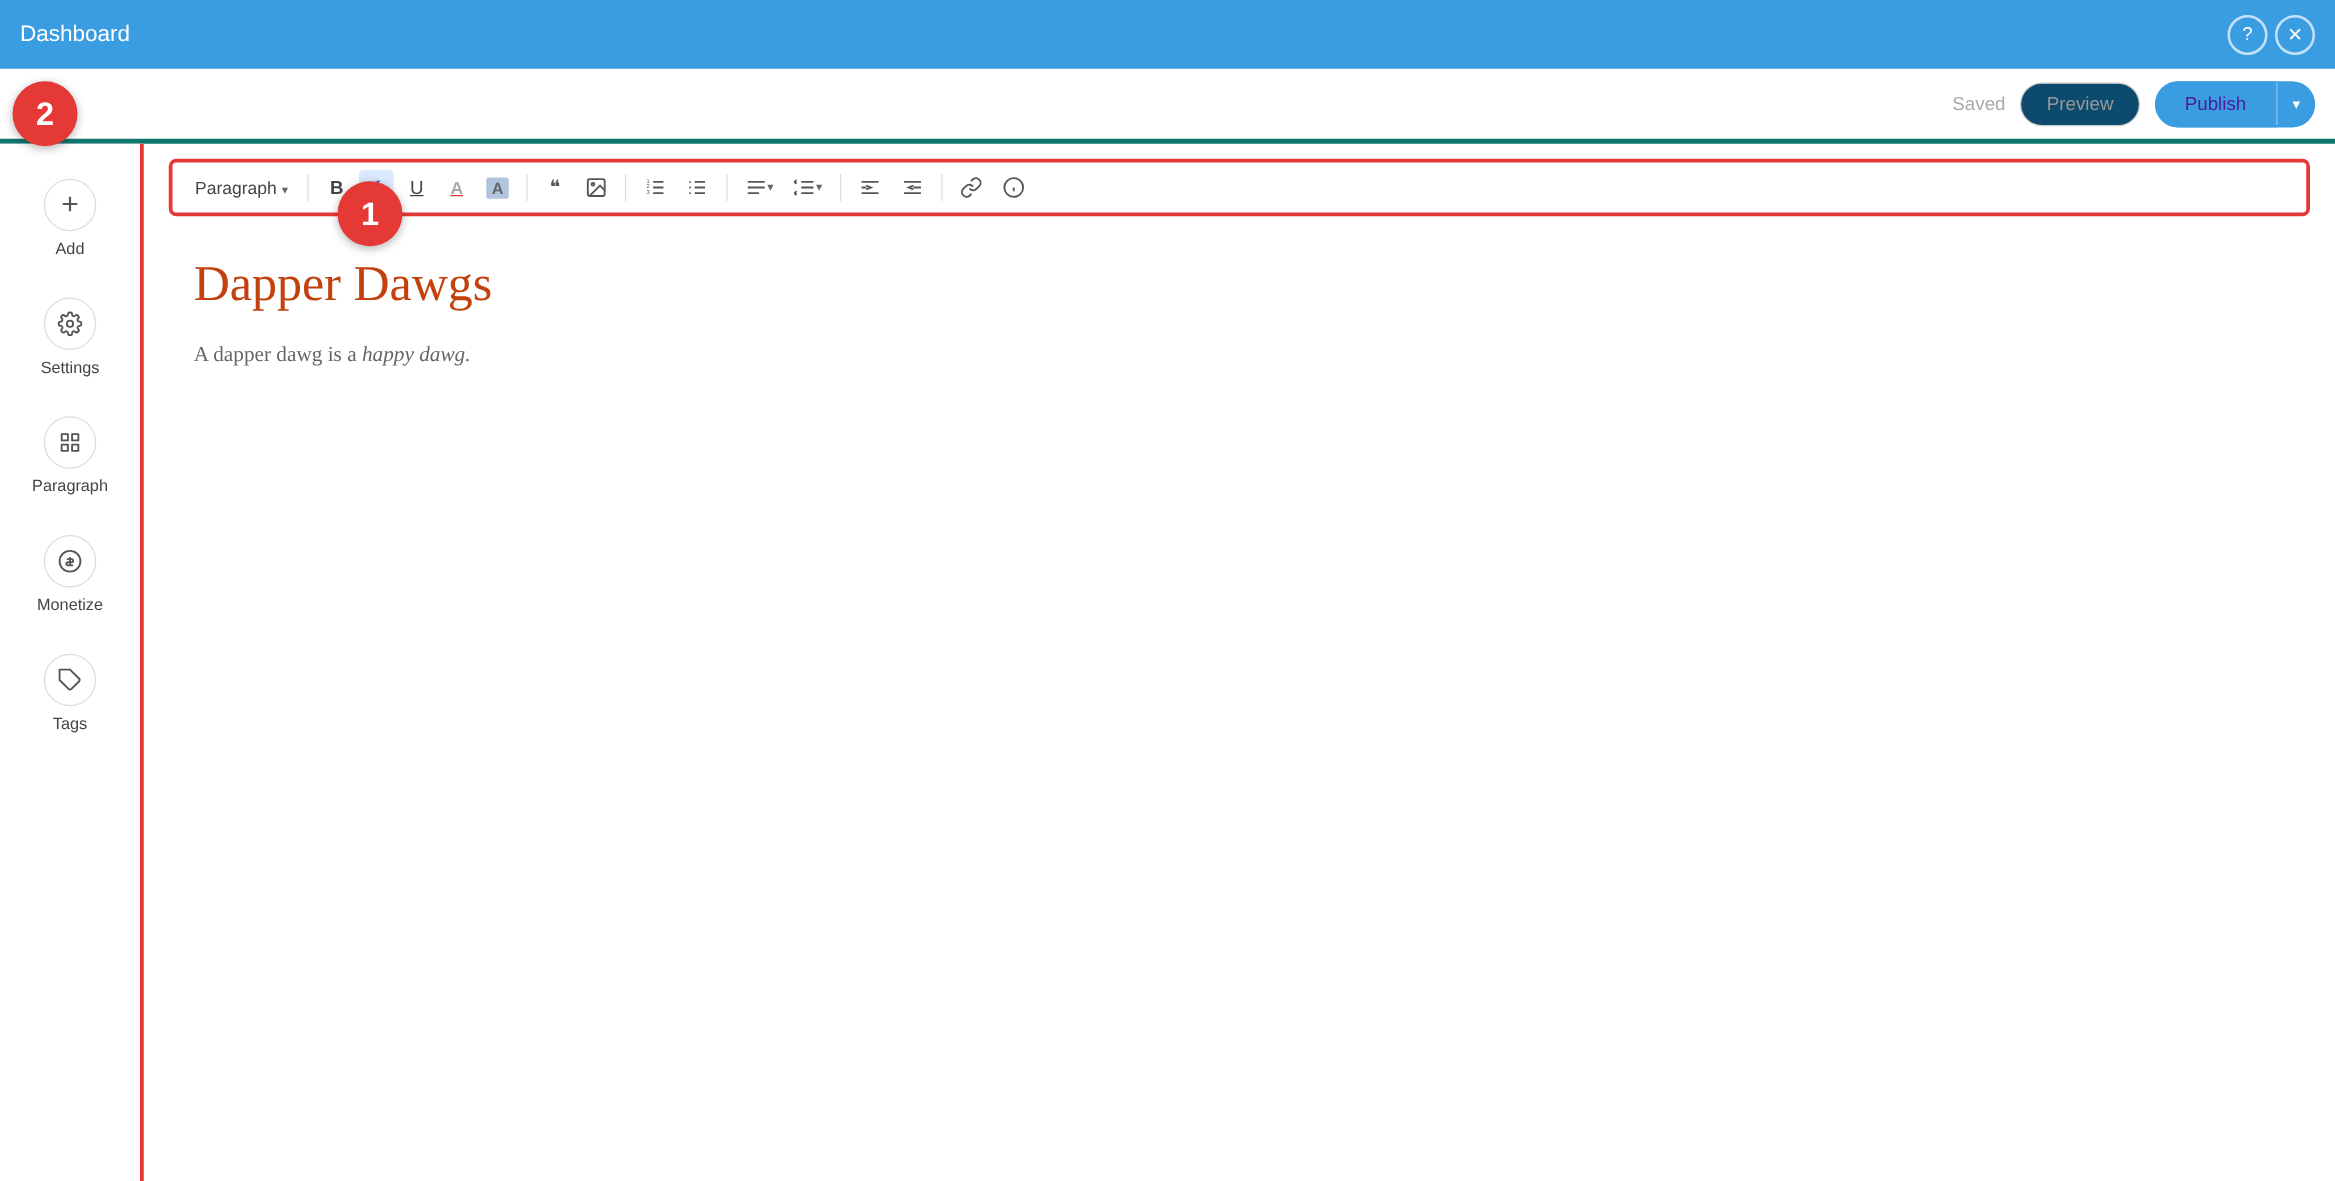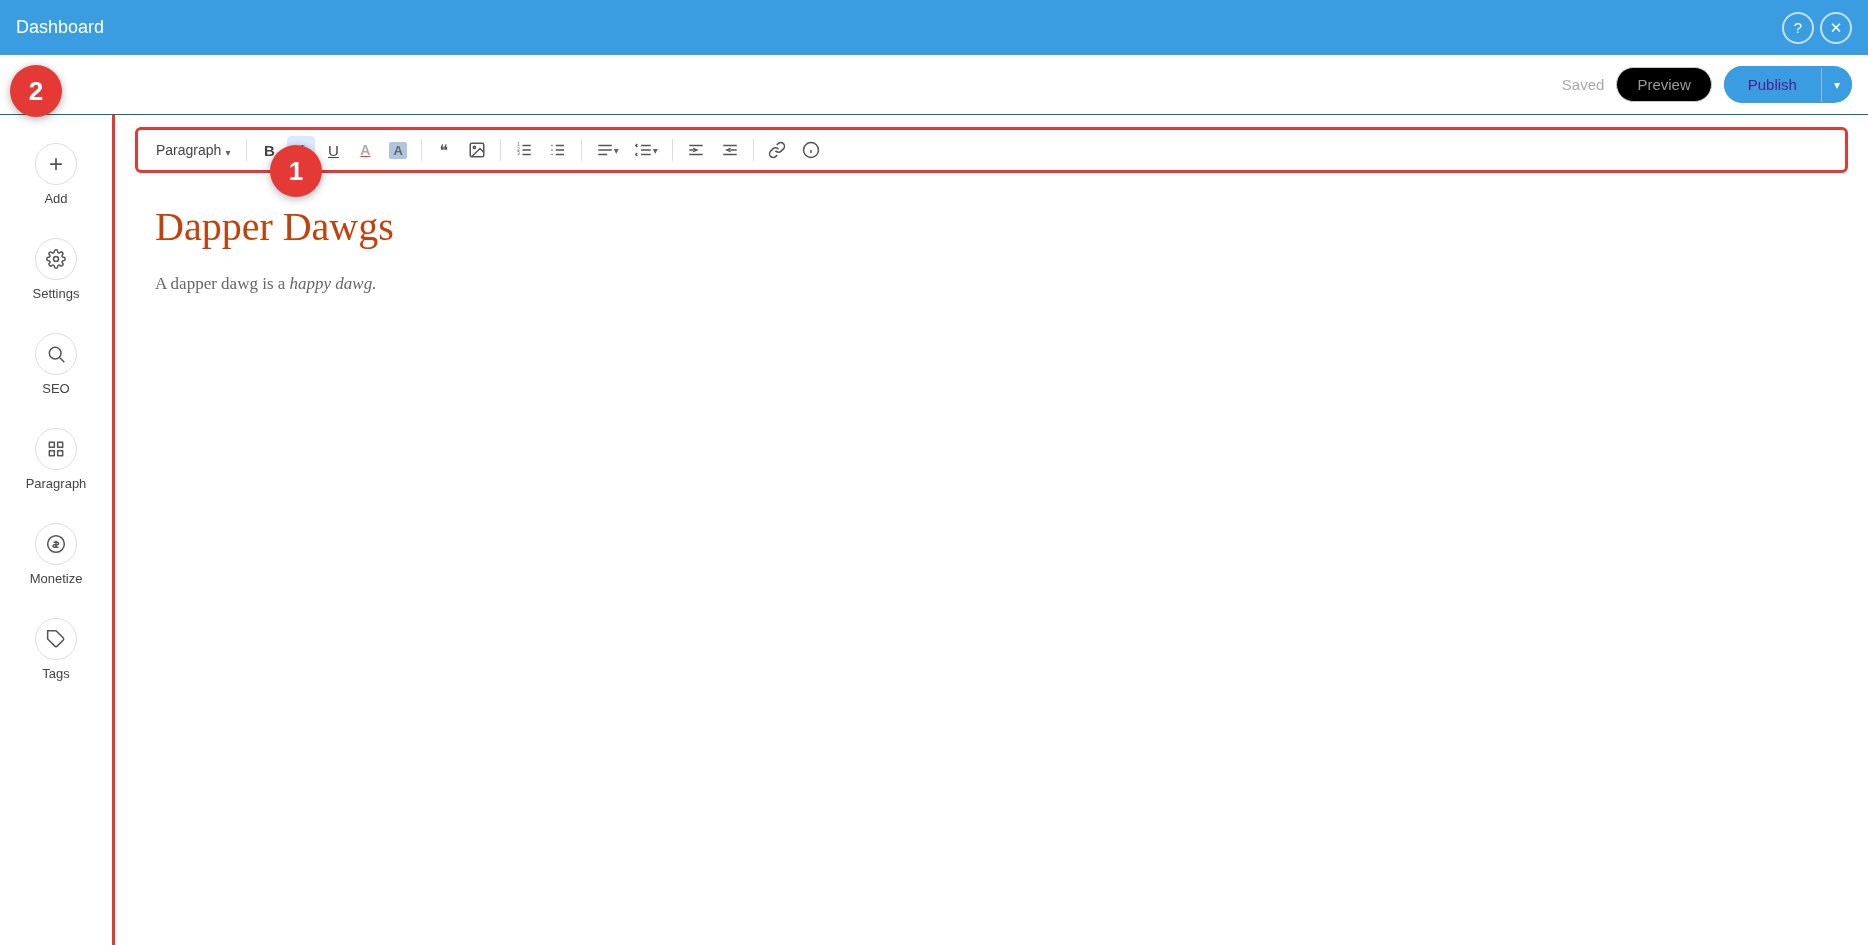--- a/index.html
+++ b/index.html
@@ -40,42 +40,42 @@
       cursor: pointer;
     }
 
     
     .sub-header {
       background: white;
       height: 60px;
       display: flex;
       align-items: center;
       padding: 12px 20px;
-      border-bottom: 1px solid #0f766e;
+      border-bottom: 4px solid #0f766e;
       position: relative;
     }
     .back-link {
       font-size: 15px;
       color: #555;
       cursor: pointer;
       text-decoration: none;
     }
     .sub-header-right {
       position: absolute;
       right: 16px;
       display: flex;
       align-items: center;
       gap: 12px;
     }
     .saved-text {
       color: #aaa;
       font-size: 15px;
     }
     .preview-btn {
-      background: #000000;
+      background: #0c4a6e;
       border: 1px solid #ccc;
       color: #999;
       padding: 8px 20px;
       border-radius: 24px;
       font-size: 15px;
       cursor: pointer;
     }
     .publish-btn-container {
       display: flex;
       align-items: center;
@@ -294,29 +294,20 @@
     <div class="sidebar-item">
       <div class="sidebar-icon">
         <svg class="svg-icon" viewBox="0 0 24 24">
           <circle cx="12" cy="12" r="3"></circle>
           <path d="M19.4 15a1.65 1.65 0 0 0 .33 1.82l.06.06a2 2 0 0 1-2.83 2.83l-.06-.06a1.65 1.65 0 0 0-1.82-.33 1.65 1.65 0 0 0-1 1.51V21a2 2 0 0 1-4 0v-.09A1.65 1.65 0 0 0 9 19.4a1.65 1.65 0 0 0-1.82.33l-.06.06a2 2 0 0 1-2.83-2.83l.06-.06A1.65 1.65 0 0 0 4.68 15a1.65 1.65 0 0 0-1.51-1H3a2 2 0 0 1 0-4h.09A1.65 1.65 0 0 0 4.6 9a1.65 1.65 0 0 0-.33-1.82l-.06-.06a2 2 0 0 1 2.83-2.83l.06.06A1.65 1.65 0 0 0 9 4.68a1.65 1.65 0 0 0 1-1.51V3a2 2 0 0 1 4 0v.09a1.65 1.65 0 0 0 1 1.51 1.65 1.65 0 0 0 1.82-.33l.06-.06a2 2 0 0 1 2.83 2.83l-.06.06A1.65 1.65 0 0 0 19.4 9a1.65 1.65 0 0 0 1.51 1H21a2 2 0 0 1 0 4h-.09a1.65 1.65 0 0 0-1.51 1z"></path>
         </svg>
       </div>
       <span>Settings</span>
     </div>
 
-    <div class="sidebar-item">
-      <div class="sidebar-icon">
-        <svg class="svg-icon" viewBox="0 0 24 24">
-          <circle cx="11" cy="11" r="7"></circle>
-          <line x1="16.5" y1="16.5" x2="22" y2="22"></line>
-        </svg>
-      </div>
-      <span>SEO</span>
-    </div>
 
     <div class="sidebar-item">
       <div class="sidebar-icon">
         <svg class="svg-icon" viewBox="0 0 24 24">
           <path d="M4 4h6v6H4zM14 4h6v6h-6zM4 14h6v6H4zM14 14h6v6h-6z" stroke-linejoin="round"></path>
         </svg>
       </div>
       <span>Paragraph</span>
     </div>
 

